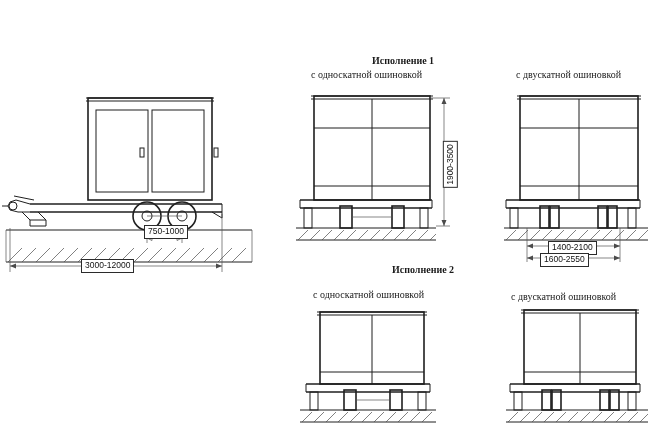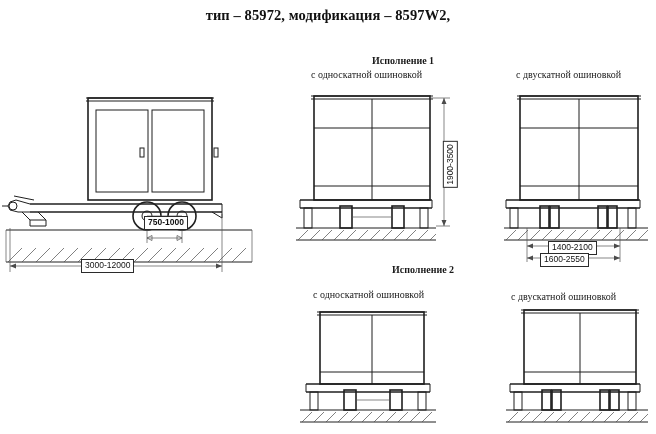--- a/index.html
+++ b/index.html
@@ -60,21 +60,20 @@
   .sk2 { fill:none; stroke:#1f1f1f; stroke-width:1.6; }
   .skthin { fill:none; stroke:#555; stroke-width:0.7; }
   .hatch { fill:none; stroke:#4a4a4a; stroke-width:0.7; }
 </style>
 </head>
 <body>
 
 <div class="canvas">
 
   <div class="title">
-    <div>тип – 85972, модификация – 8597W2,</div>
   </div>
 
   <svg width="656" height="434">
 
     <line class="sk" x1="6" y1="230" x2="252" y2="230"></line>
     <line class="sk" x1="6" y1="262" x2="252" y2="262"></line>
     <line class="skthin" x1="6" y1="230" x2="6" y2="262"></line>
     <line class="skthin" x1="252" y1="230" x2="252" y2="262"></line>
 
     <g class="hatch">
@@ -288,21 +287,21 @@
   </svg>
 
   <div class="lbl bold" style="left:372px; top:55px;">Исполнение 1</div>
   <div class="lbl" style="left:311px; top:69px;">с односкатной ошиновкой</div>
   <div class="lbl" style="left:516px; top:69px;">с двускатной ошиновкой</div>
 
   <div class="lbl bold" style="left:392px; top:264px;">Исполнение 2</div>
   <div class="lbl" style="left:313px; top:289px;">с односкатной ошиновкой</div>
   <div class="lbl" style="left:511px; top:291px;">с двускатной ошиновкой</div>
 
-  <div class="dimbox" style="left:144px; top:216px;font-weight:bold;">750-1000</div>
+  <div class="dimbox" style="left:144px; top:225px;">750-1000</div>
   <div class="dimbox" style="left:81px; top:259px;">3000-12000</div>
 
   <div class="vert" style="left:427px; top:157px; transform:rotate(-90deg);">1900-3500</div>
 
   <div class="dimbox" style="left:548px; top:241px;">1400-2100</div>
   <div class="dimbox" style="left:540px; top:253px;">1600-2550</div>
 
 </div>
 
 </body></html>

